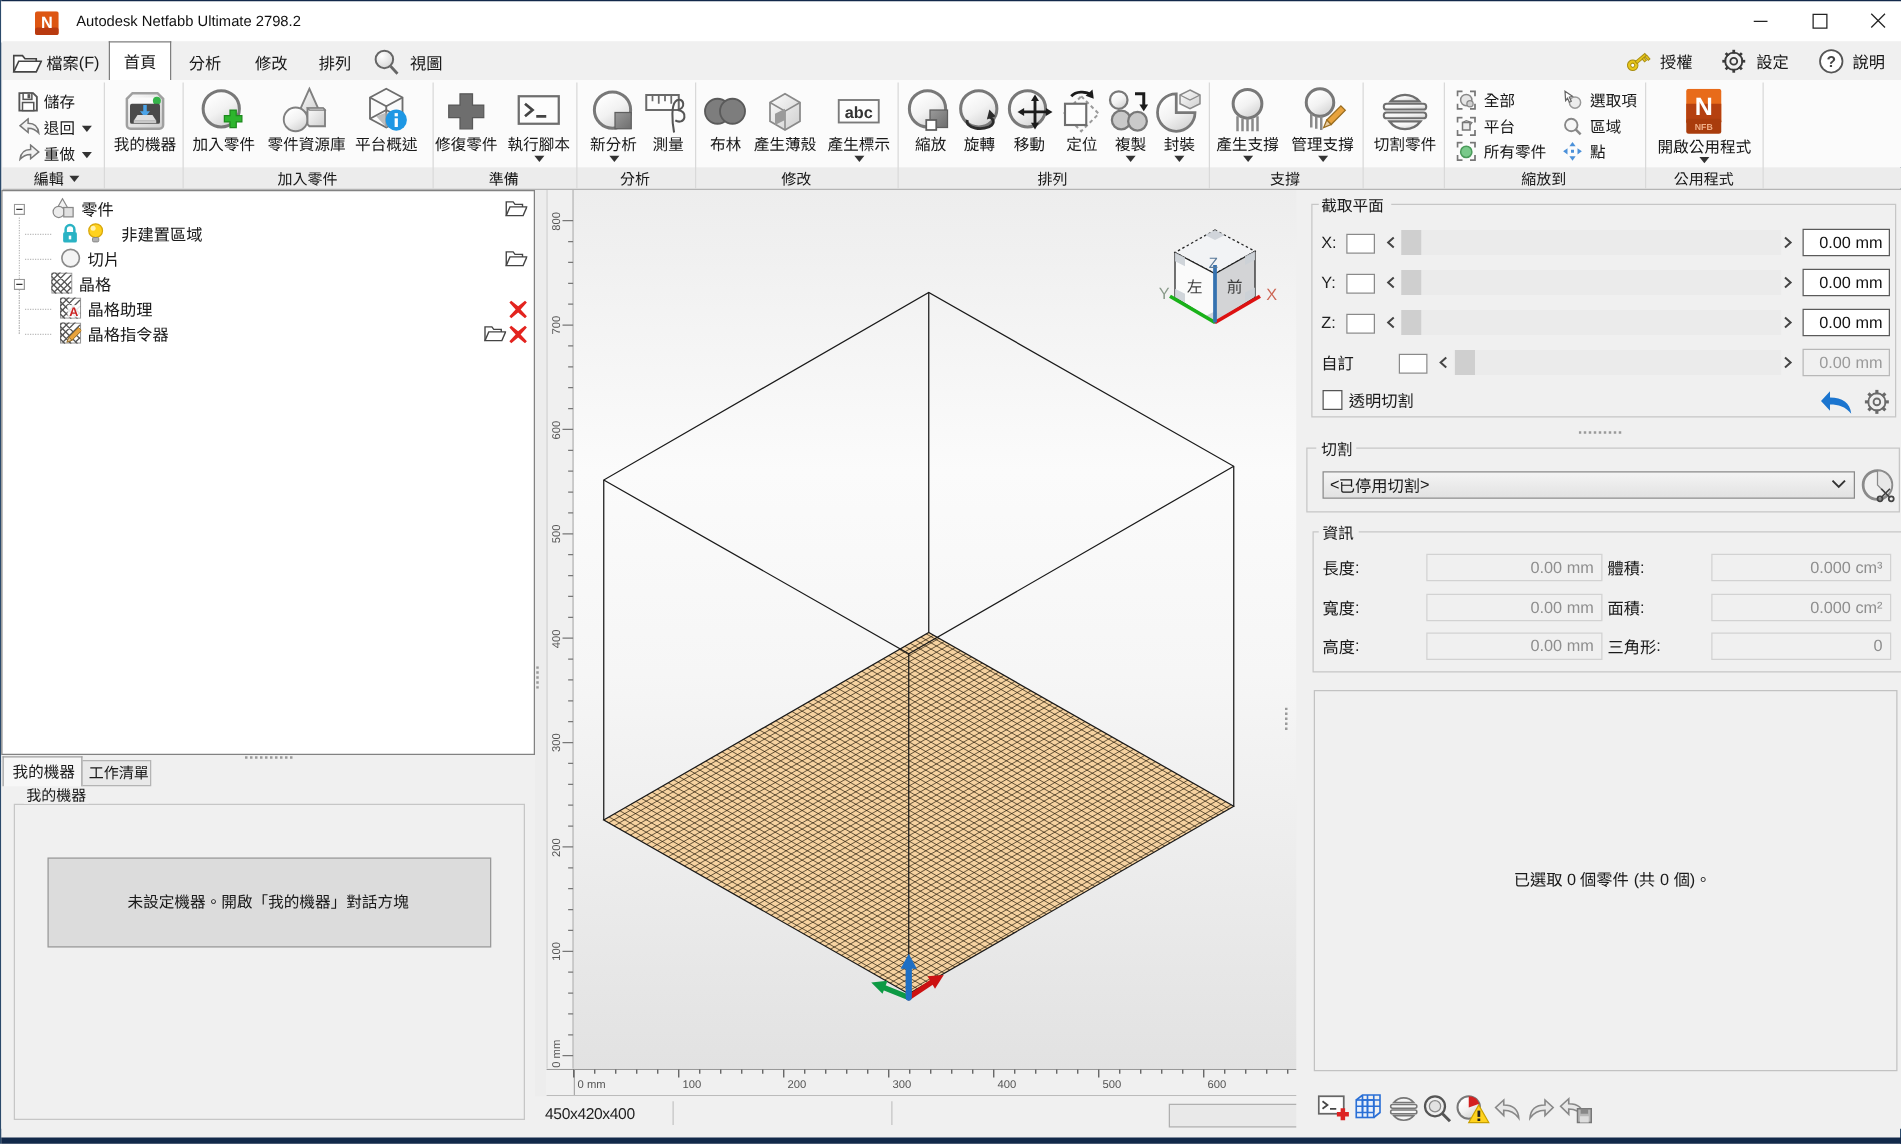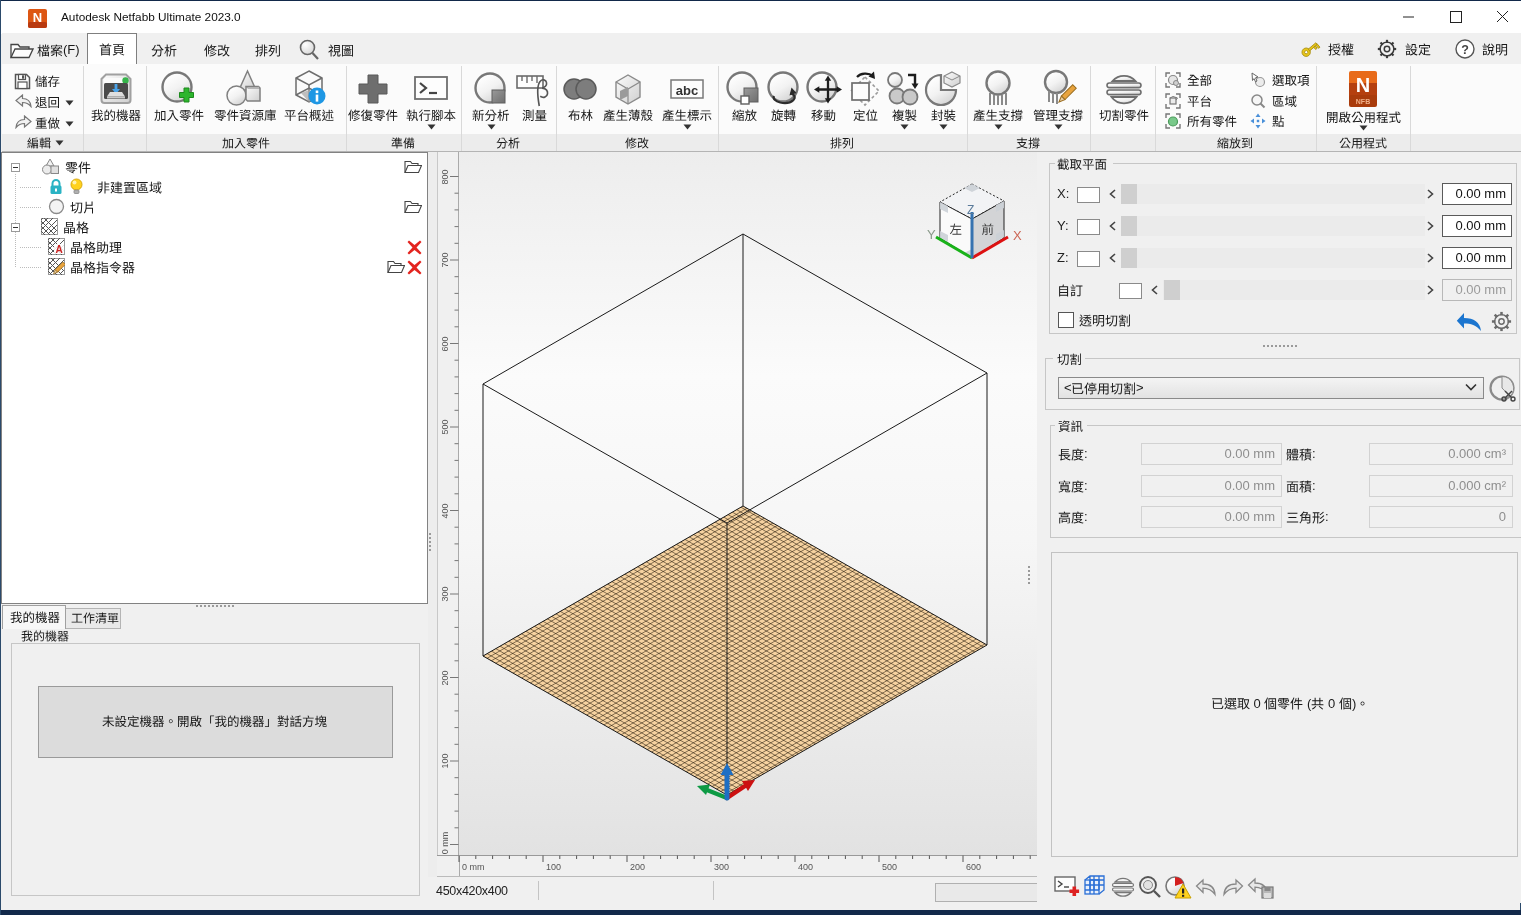--- a/index.html
+++ b/index.html
@@ -161,21 +161,21 @@
       <path id="g9ede" d="M151 -699C167 -651 180 -587 182 -546L222 -557C219 -597 205 -661 188 -709ZM187 -122C198 -66 203 6 201 53L254 47C255 0 249 -72 238 -127ZM290 -122C311 -71 329 -4 334 41L384 29C379 -14 359 -81 338 -131ZM393 -124C421 -75 448 -9 458 34L508 16C498 -28 471 -92 441 -141ZM98 -141C87 -80 65 -2 34 45L88 68C119 20 139 -59 150 -122ZM355 -712C346 -666 326 -595 312 -552L344 -540C362 -579 382 -644 399 -696ZM674 -838V-364H528V79H598V33H850V75H922V-364H747V-551H961V-621H747V-838ZM598 -37V-296H850V-37ZM137 -749H245V-507H137ZM296 -749H412V-507H296ZM52 -243V-184H492V-243H304V-323H480V-383H304V-452H473V-804H77V-452H237V-383H70V-323H237V-243Z"></path>
     </defs>
   </svg>
 <div class="win">
     <div style="position:absolute;left:0;top:0;width:1521px;height:33px;background:#fff;border-top:1.5px solid #12294a"></div>
     <svg style="position:absolute;left:27px;top:9px" width="19" height="19" viewBox="0 0 19 19">
 <rect x="0" y="0" width="19" height="19" rx="2" fill="#dd5613"></rect>
 <rect x="0" y="13" width="19" height="6" rx="2" fill="#b93a10"></rect>
 <text x="9.5" y="13" font-family="Liberation Sans" font-size="13" font-weight="bold" fill="#fff" text-anchor="middle">N</text>
 </svg>
-    <div style="position:absolute;left:60px;top:9.7px;font:normal 11.8px 'Liberation Sans', sans-serif;color:#111;white-space:nowrap;line-height:15px">Autodesk Netfabb Ultimate 2023.0</div>
+    <div style="position:absolute;left:60px;top:9.7px;font:normal 11.8px 'Liberation Sans', sans-serif;color:#111;white-space:nowrap;line-height:15px">Autodesk Netfabb Ultimate 2798.2</div>
     <svg style="position:absolute;left:1396px;top:8px" width="120" height="18" viewBox="0 0 120 18" stroke="#222" fill="none">
 <line x1="6" y1="9" x2="17" y2="9"></line>
 <rect x="53.5" y="3.5" width="11" height="11"></rect>
 <line x1="100" y1="3" x2="111" y2="14"></line>
       <line x1="111" y1="3" x2="100" y2="14"></line>
 </svg>
     <div style="position:absolute;left:1px;top:33px;width:1519px;height:31px;background:#f0f0f0"></div>
     <svg style="position:absolute;left:9px;top:42px" width="24" height="17" viewBox="0 0 24 17" fill="#fdfdfd" stroke="#444" stroke-width="1.3">
 <path d="M1 15.5 L1 2.5 L8 2.5 L10 5 L19 5 L19 7"></path>
 <path d="M1 15.5 L5 7 L23 7 L19 15.5 Z"></path>

